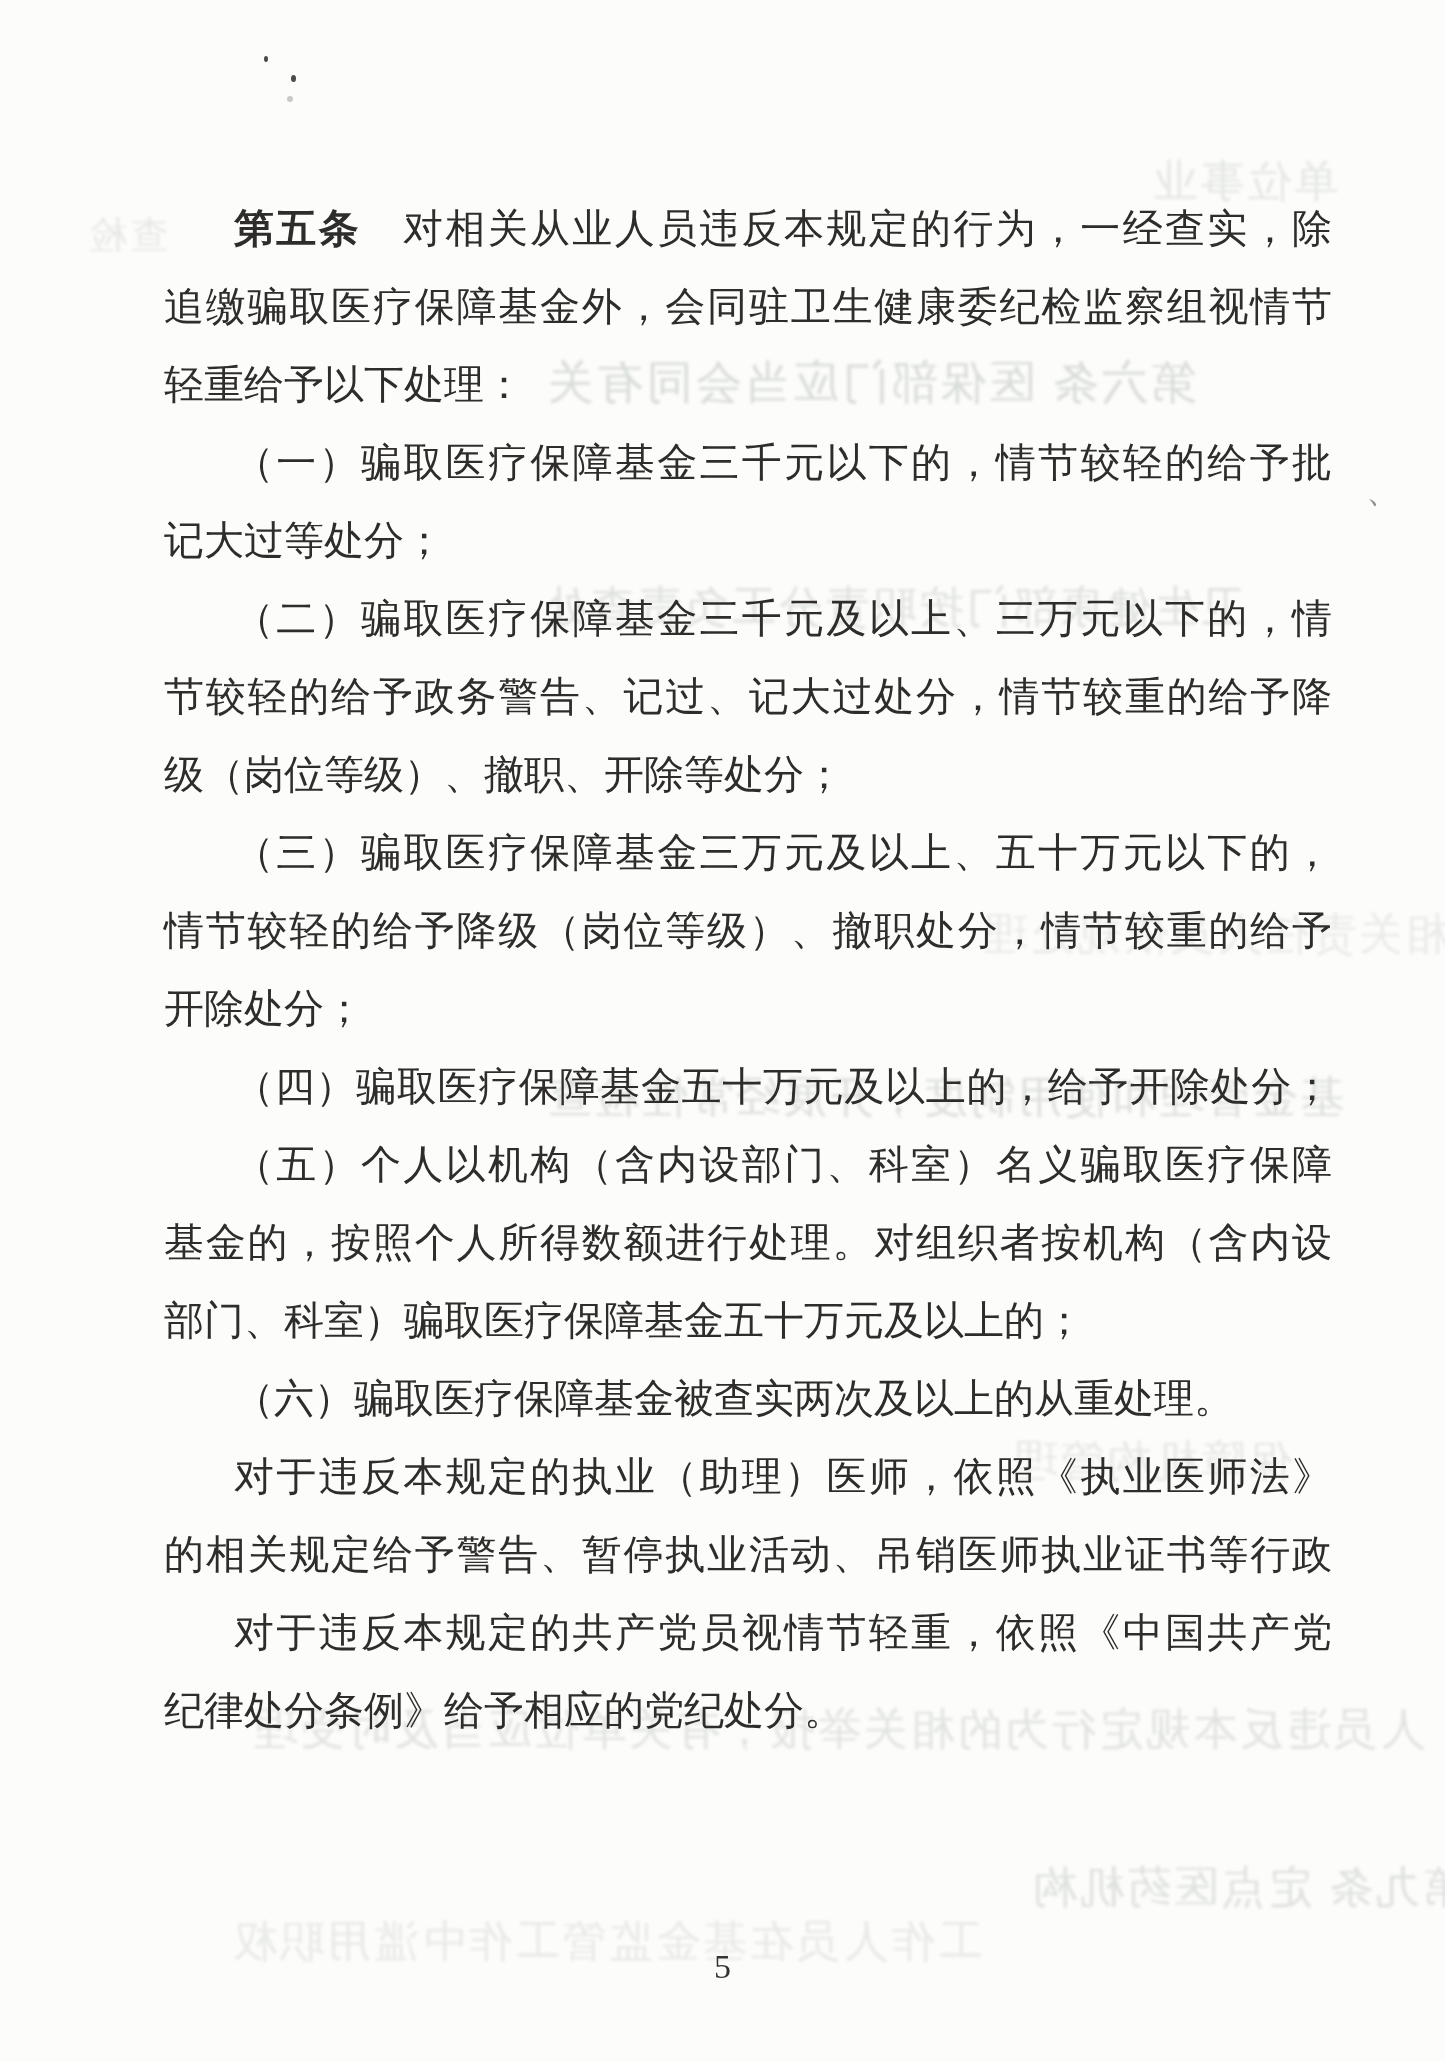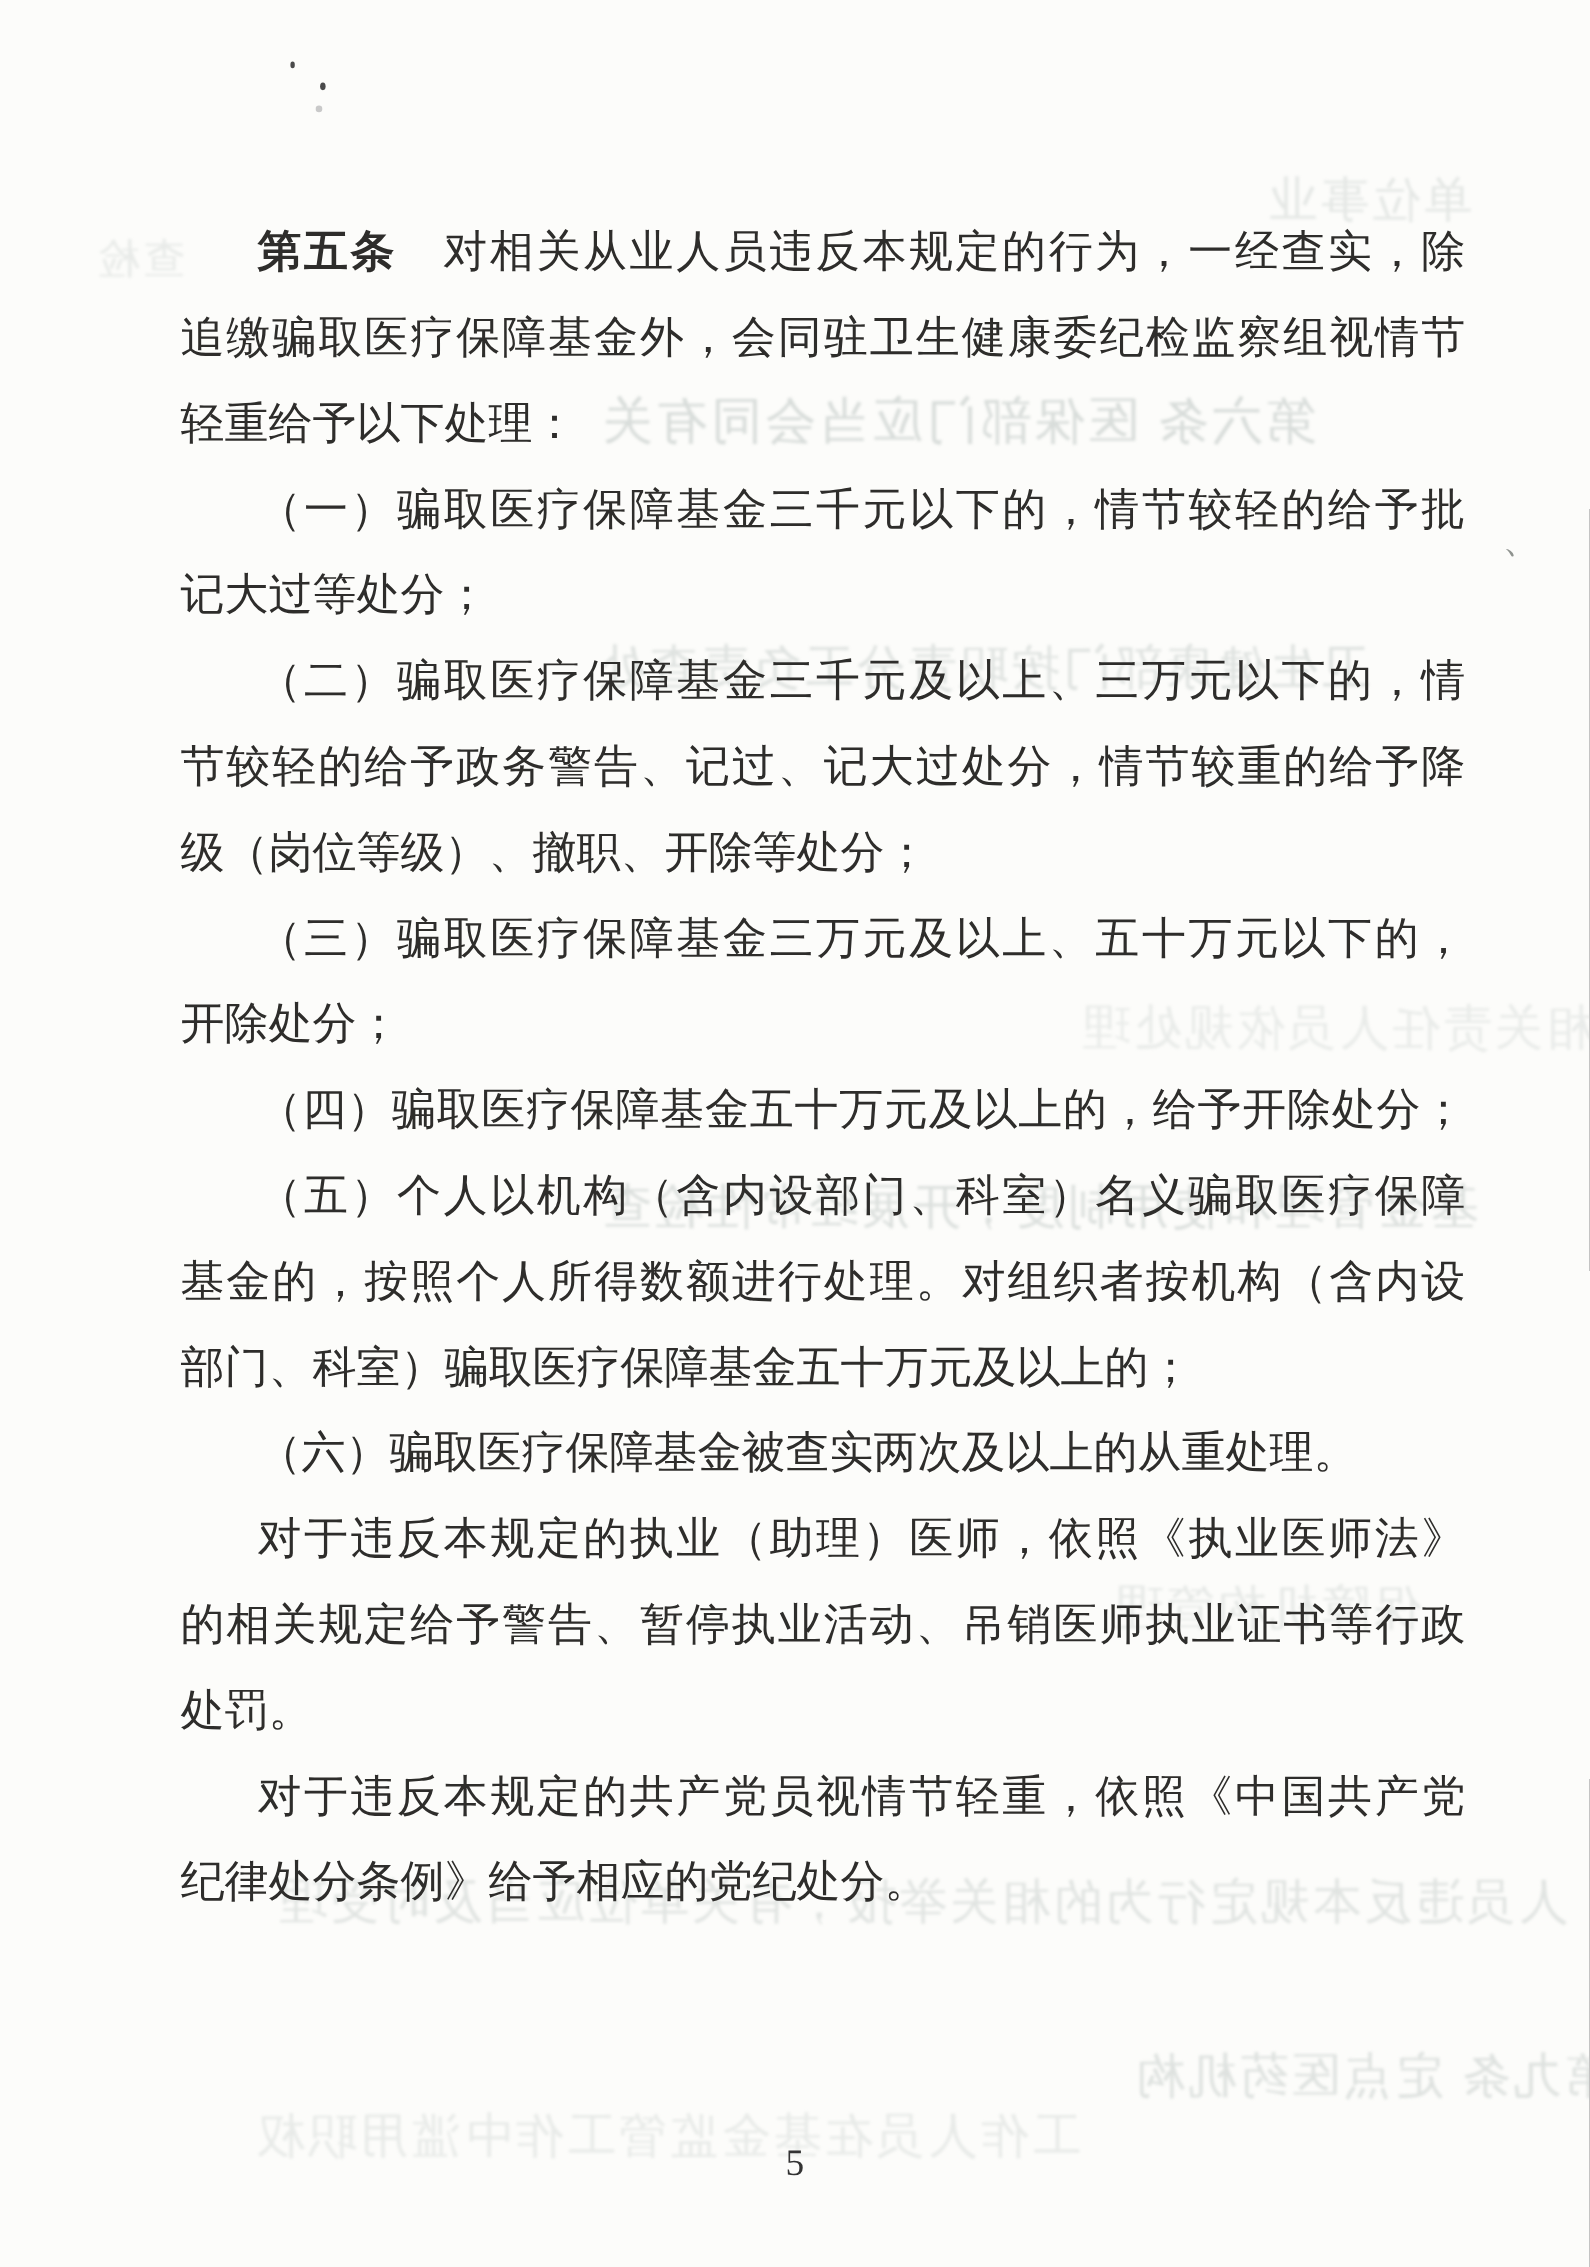--- a/index.html
+++ b/index.html
@@ -81,28 +81,28 @@
   <div class="textcol">
     <div class="line indent full"><span class="article-num">第五条</span><span>对相关从业人员违反本规定的行为，一经查实，除</span></div>
     <div class="line full">追缴骗取医疗保障基金外，会同驻卫生健康委纪检监察组视情节</div>
     <div class="line">轻重给予以下处理：</div>
     <div class="line indent full">（一）骗取医疗保障基金三千元以下的，情节较轻的给予批</div>
     <div class="line">记大过等处分；</div>
     <div class="line indent full">（二）骗取医疗保障基金三千元及以上、三万元以下的，情</div>
     <div class="line full">节较轻的给予政务警告、记过、记大过处分，情节较重的给予降</div>
     <div class="line">级（岗位等级）、撤职、开除等处分；</div>
     <div class="line indent full">（三）骗取医疗保障基金三万元及以上、五十万元以下的，</div>
+    <div class="line full">情节较轻的给予降级（岗位等级）、撤职处分，情节较重的给予</div>
     <div class="line">开除处分；</div>
     <div class="line indent full">（四）骗取医疗保障基金五十万元及以上的，给予开除处分；</div>
     <div class="line indent full">（五）个人以机构（含内设部门、科室）名义骗取医疗保障</div>
     <div class="line full">基金的，按照个人所得数额进行处理。对组织者按机构（含内设</div>
     <div class="line">部门、科室）骗取医疗保障基金五十万元及以上的；</div>
     <div class="line indent">（六）骗取医疗保障基金被查实两次及以上的从重处理。</div>
     <div class="line indent full">对于违反本规定的执业（助理）医师，依照《执业医师法》</div>
     <div class="line full">的相关规定给予警告、暂停执业活动、吊销医师执业证书等行政</div>
-    <div class="line">处罚。</div>
     <div class="line indent full">对于违反本规定的共产党员视情节轻重，依照《中国共产党</div>
     <div class="line">纪律处分条例》给予相应的党纪处分。</div>
   </div>
 
   <div class="pagenum">5</div>
 
 </div>
 
 </body></html>

